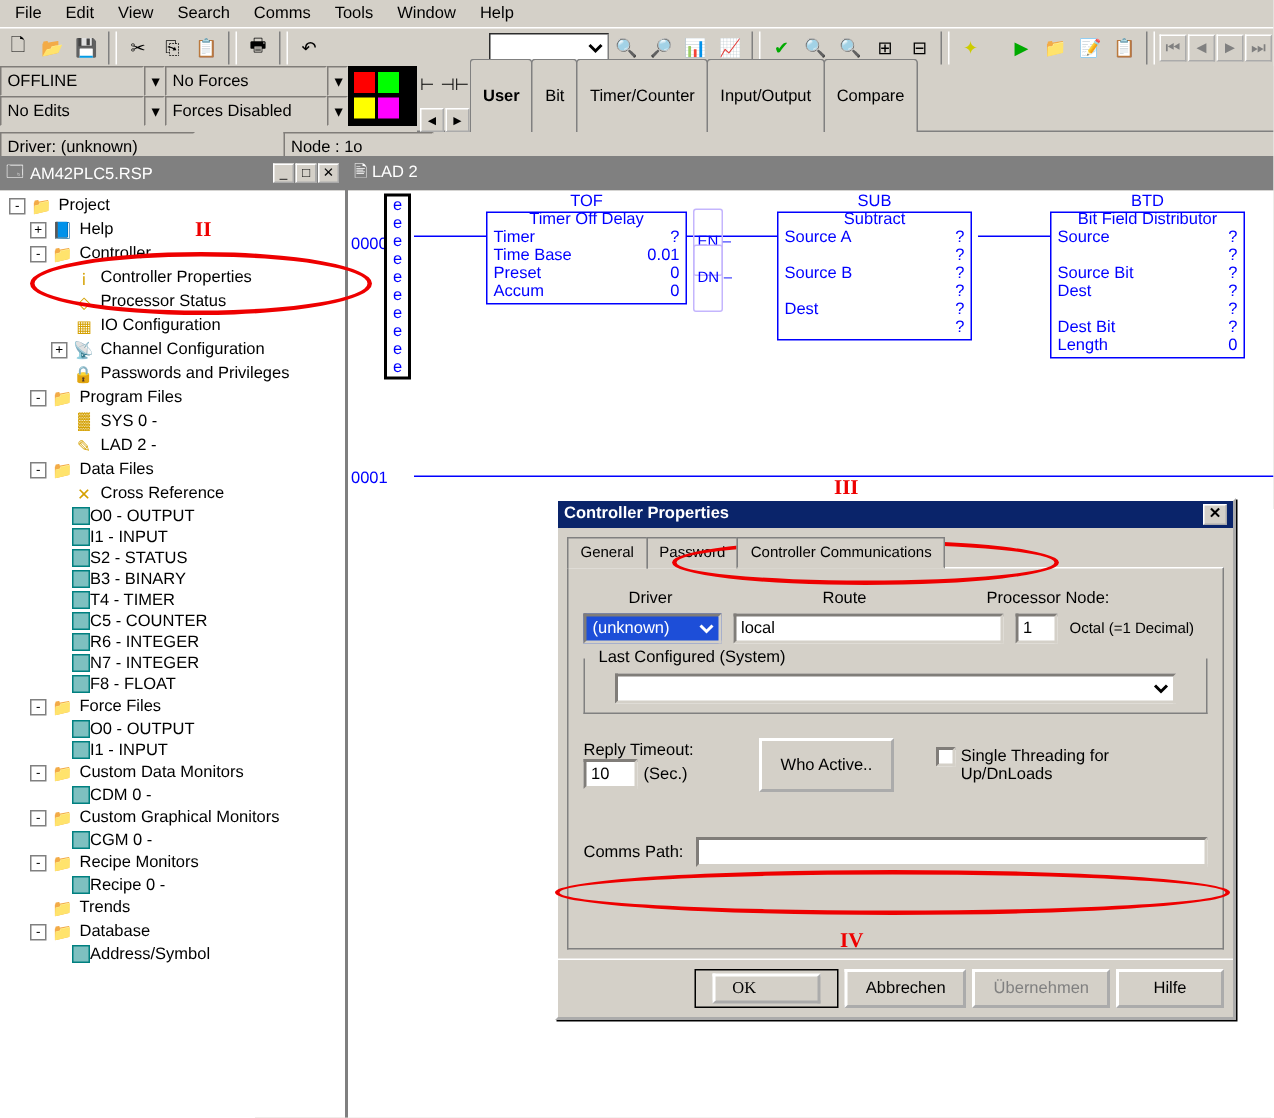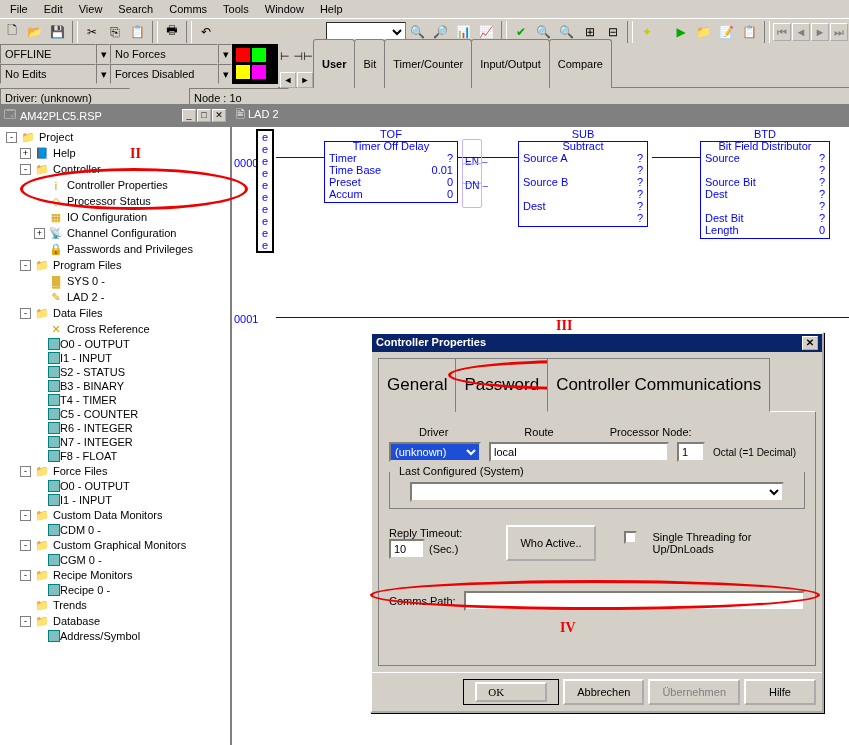--- a/index.html
+++ b/index.html
@@ -55,21 +55,21 @@
 .block-row { display: flex; justify-content: space-between; gap: 12px; }
 .pin { position: absolute; color: #00f; font-size: 11px; }
 .pin-box { border: 1px solid #c4b5fd; border-radius: 2px; padding: 16px 2px; font-size: 10px; }
 
 
 .dialog { position: absolute; left: 370px; top: 332px; width: 454px; background: #d4d0c8; border: 2px outset #fff; box-shadow: 1px 1px 0 #000; }
 .dialog-title { background: #0a246a; color: #fff; font-weight: bold; padding: 2px 4px; display: flex; }
 .dialog-close { margin-left: auto; background: #d4d0c8; border: 1px outset #fff; width: 16px; height: 14px; font-size: 10px; text-align: center; color: #000; line-height: 12px; }
 .dialog-body { padding: 6px; }
 .tab-strip { display: flex; }
-.tab { border: 1px solid #808080; background: #d4d0c8; padding: 16px 8px; font-size: 17px; border-bottom: none; margin-right: -1px; position: relative; }
+.tab { border: 1px solid #808080; background: #d4d0c8; padding: 4px 8px; font-size: 10px; border-bottom: none; margin-right: -1px; position: relative; }
 .tab.active { background: #d4d0c8; z-index: 2; border-bottom: 1px solid #d4d0c8; }
 .tab-content { border: 1px solid #808080; border-top: 1px solid #fff; padding: 10px; background: #d4d0c8; margin-top: -1px; }
 .groupbox { border: 1px solid #808080; border-top: none; position: relative; padding: 10px 20px 6px; margin: 10px 0; }
 .groupbox-title { position: absolute; top: -7px; left: 6px; background: #d4d0c8; padding: 0 3px; }
 .field-row { display: flex; align-items: center; gap: 8px; margin: 4px 0; }
 .text-input { border: 2px inset #d4d0c8; background: #fff; padding: 1px 3px; height: 20px; font-size: 11px; }
 .select-input { border: 2px inset #d4d0c8; background: #fff; height: 20px; font-size: 11px; }
 .btn { border: 2px outset #fff; background: #d4d0c8; padding: 3px 12px; font-size: 11px; min-width: 72px; }
 .btn.default { border: 1px solid #000; padding: 2px 11px; }
 .btn.default-inner { border: 2px outset #fff; padding: 2px 11px; display: inline-block; font-family: Liberation Serif, serif; }
@@ -516,21 +516,21 @@
     <span>Controller Properties</span>
     <div class="dialog-close">✕</div>
   </div>
   <div class="dialog-body">
     <div class="tab-strip">
       <div class="tab">General</div>
       <div class="tab">Password</div>
       <div class="tab active">Controller Communications</div>
     </div>
     <div class="tab-content">
-      <div class="field-row" style="gap:16px;padding-left:30px">
+      <div class="field-row" style="gap:40px;padding-left:30px">
         <span>Driver</span>
         <span style="margin-left:60px">Route</span>
         <span style="margin-left:40px">Processor Node:</span>
       </div>
       <div class="field-row">
         <select class="select-input" style="width:92px;background:#1d4ed8;color:#fff">
           <option>(unknown)</option>
         </select>
         <input class="text-input" style="width: 180px;" value="local">
         <input class="text-input" style="width: 28px;" value="1">
@@ -542,21 +542,21 @@
       </div>
       <div class="field-row" style="margin-top:16px">
         <div>
           <div>Reply Timeout:</div>
           <div style="display:flex;gap:4px;align-items:center">
             <input class="text-input" style="width: 36px;" value="10">
             <span>(Sec.)</span>
           </div>
         </div>
         <button class="btn" style="height:36px;margin-left:36px">Who Active..</button>
-        <div style="display:flex;align-items:flex-start;gap:16px;margin-left:20px">
+        <div style="display:flex;align-items:flex-start;gap:4px;margin-left:20px">
           <div class="checkbox"></div>
           <span style="width:110px">Single Threading for Up/DnLoads</span>
         </div>
       </div>
       <div class="field-row" style="margin-top:30px">
         <span>Comms Path:</span>
         <input class="text-input" style="flex: 1 1 0%;" value="">
       </div>
       <div style="height:40px"></div>
     </div>

